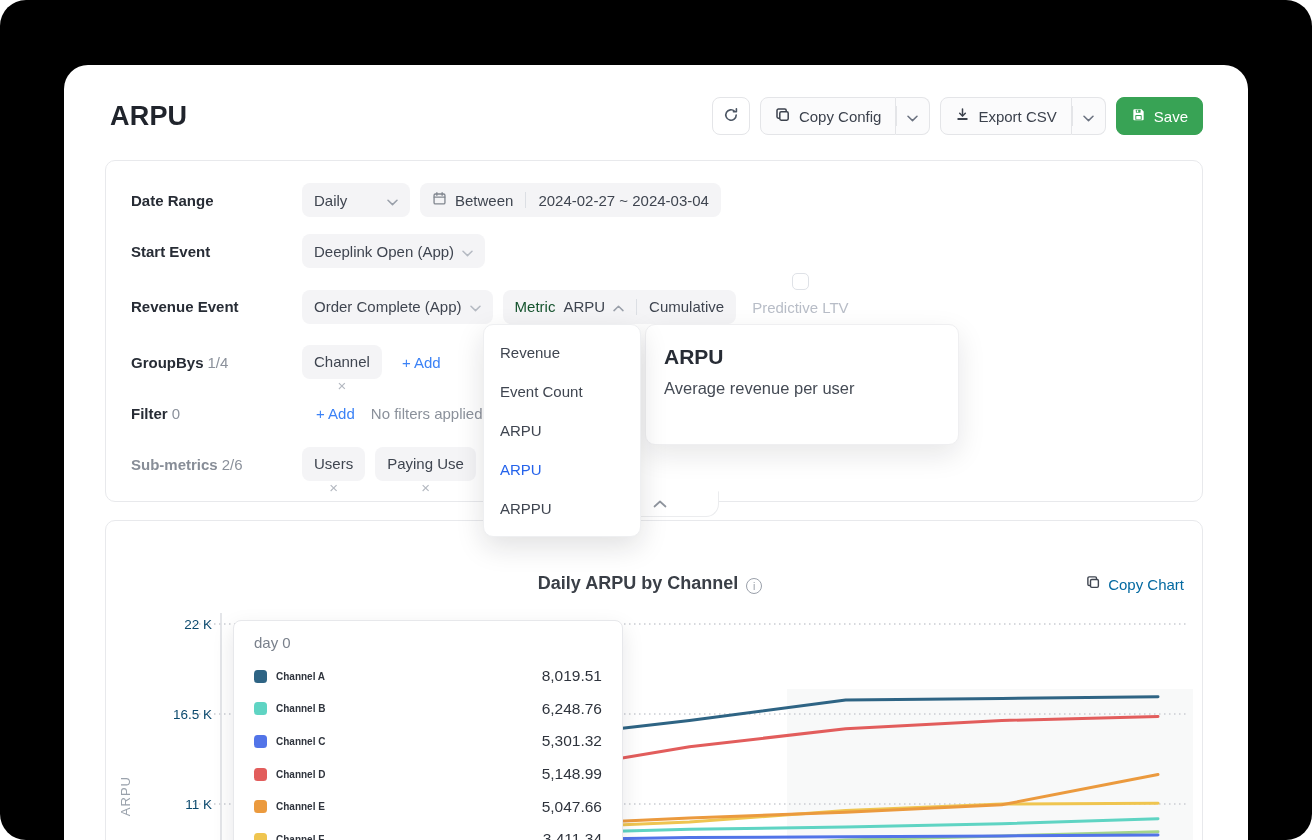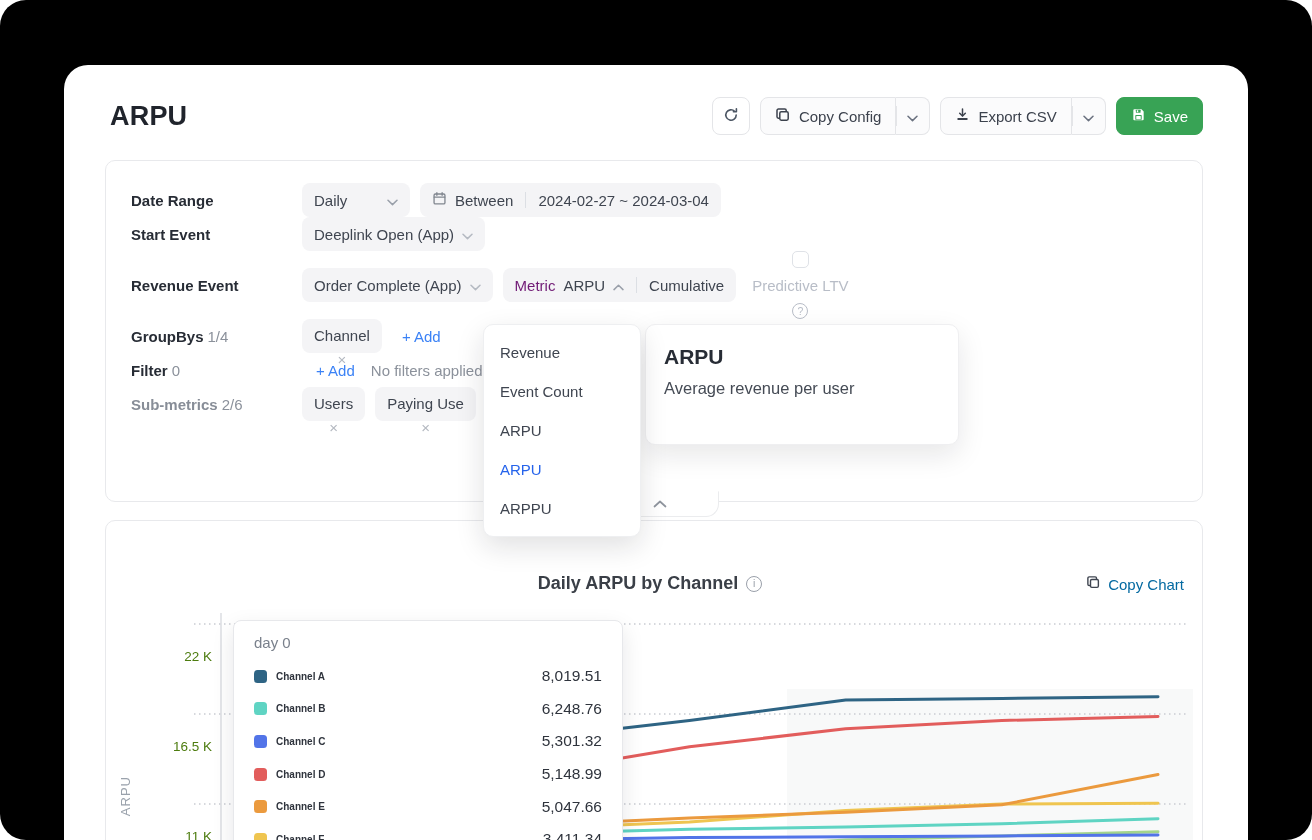--- a/index.html
+++ b/index.html
@@ -19,30 +19,30 @@
   .split .btn.arrow { border-radius:0 8px 8px 0; border-left:none; padding:0 11px; position:relative; }
   .split .btn.arrow:before { content:""; position:absolute; left:0; top:8px; bottom:8px; width:1px; background:#e4e5e8; }
   .btn.icon-only { padding:0 10px; background:#fff; }
   .btn.save { background:#38a355; border-color:#38a355; color:#fff; font-weight:500; }
 
   
   .config-card { position:absolute; left:41px; top:95px; width:1098px; height:342px; border:1px solid #e8e9ec; border-radius:10px; background:#fff; }
   .chart-card { position:absolute; left:41px; top:455px; width:1098px; height:400px; border:1px solid #e8e9ec; border-radius:10px; background:#fff; }
 
   
-  .rows { position:absolute; inset:22px 28px 20px 25px; display:flex; flex-direction:column; }
+  .rows { position:absolute; inset:22px 28px 20px 25px; display:flex; flex-direction:column; gap:17px; }
   .row { display:flex; align-items:center; min-height:34px; }
   .row-label { width:171px; flex:0 0 171px; font-size:15px; font-weight:600; color:#272c35; }
   .row-label .count { font-weight:400; color:#8b919b; margin-left:4px; }
   .row-label.muted { color:#878d97; }
   .controls { display:flex; align-items:center; gap:10px; }
   .pill { display:flex; align-items:center; gap:8px; height:34px; padding:0 12px; background:#f4f4f6; border-radius:8px; font-size:15px; color:#3f4550; white-space:nowrap; }
   .pill .chev { color:#9aa0aa; }
   .pill .divider { width:1px; height:16px; background:#dcdfe4; margin:0 4px; }
-  .pill .muted-lbl { color:#701a75; }
+  .pill .muted-lbl { color:#14532d; }
   .chip { display:flex; align-items:center; gap:8px; height:34px; padding:0 12px; background:#f4f4f6; border-radius:8px; font-size:15px; color:#3f4550; white-space:nowrap;flex-direction:column; }
   .drag-dots { width:7px; height:12px; background-image:radial-gradient(circle, #c3c7cd 1.1px, transparent 1.3px); background-size:4px 5px; background-position:0 1px; }
   .chip-x { color:#b3b8c0; font-size:15px; line-height:1; cursor:pointer; padding:0 1px; }
   .link-add { color:#3b82f6; font-size:15px; cursor:pointer; white-space:nowrap; }
   .hint-text { color:#8b919b; font-size:15px; white-space:nowrap; }
   .checkbox-group { display:flex; align-items:center; gap:9px; margin-left:6px; color:#b8bdc7; font-size:15px;flex-direction:column; }
   .checkbox { width:17px; height:17px; border:1.4px solid #dfe2e7; border-radius:5px; background:#fff; }
   .q-circle, .i-circle { width:16px; height:16px; border:1.3px solid currentColor; border-radius:50%; display:inline-grid; place-items:center; font-size:10.5px; line-height:1; }
 
   
@@ -54,26 +54,26 @@
   .menu-item { height:39px; display:flex; align-items:center; padding:0 16px; font-size:15px; color:#3f4550; cursor:pointer; }
   .menu-item.selected { color:#2563eb; }
 
   
   .metric-info { position:absolute; left:645px; top:324px; width:314px; height:121px; background:#fff; border:1px solid #efeff1; border-radius:10px; box-shadow:0 10px 28px rgba(20,24,33,.10); z-index:25; padding:20px 18px; }
   .metric-info h3 { font-size:21px; font-weight:700; color:#272c35; margin-bottom:10px; }
   .metric-info p { font-size:16.5px; color:#454b55; }
 
   
   .chart-header { position:absolute; left:0; right:0; top:52px; height:28px; }
-  .chart-title-wrap { position:absolute; left:0; right:8px; top:0; display:flex; align-items:center; justify-content:center; gap:8px; }
+  .chart-title-wrap { position:absolute; left:0; right:8px; top:0; display:flex; align-items:flex-end; justify-content:center; gap:8px; }
   .chart-title { font-size:18px; font-weight:700; color:#3a3f47; }
   .chart-title-wrap .i-circle { color:#9aa0aa; }
   .copy-chart { position:absolute; right:18px; top:2px; display:flex; align-items:center; gap:7px; font-size:15px; color:#0369a1; cursor:pointer; }
   .plot { position:absolute; left:0; top:0; width:1098px; height:400px; }
-  .ytick { position:absolute; width:92px; text-align:right; font-size:13.5px; color:#4d7c0f; transform:translateY(-50%);margin-top:32px; }
+  .ytick { position:absolute; width:92px; text-align:right; font-size:13.5px; color:#0c4a6e; transform:translateY(-50%); }
   .y-axis-name { position:absolute; left:12px; top:255px; font-size:13px; color:#9aa2ac; transform:rotate(180deg); writing-mode:vertical-rl; letter-spacing:1px; }
 
   
   .chart-tooltip { position:absolute; left:233px; top:620px; width:390px; background:#fff; border:1px solid #e7e8eb; border-radius:8px; box-shadow:0 8px 22px rgba(20,24,33,.10); z-index:20; padding:13px 20px 14px; }
   .ct-header { font-size:15px; color:#7a818c; margin-bottom:9px; }
   .ct-row { display:flex; align-items:center; height:32.6px; }
   .ct-swatch { width:13px; height:13px; border-radius:3.5px; margin-right:9px; flex:0 0 auto; }
   .ct-name { font-size:10px; color:#2f343d;font-weight:bold; }
   .ct-value { margin-left:auto; font-size:15.5px; color:#2f343d; }
 </style>

